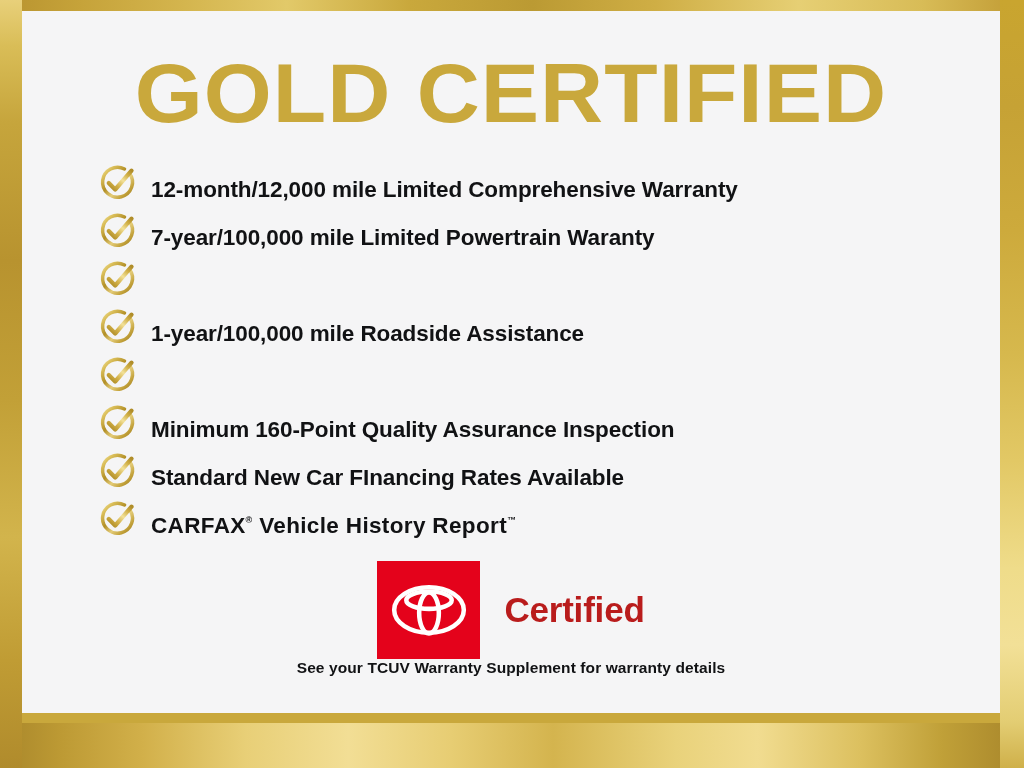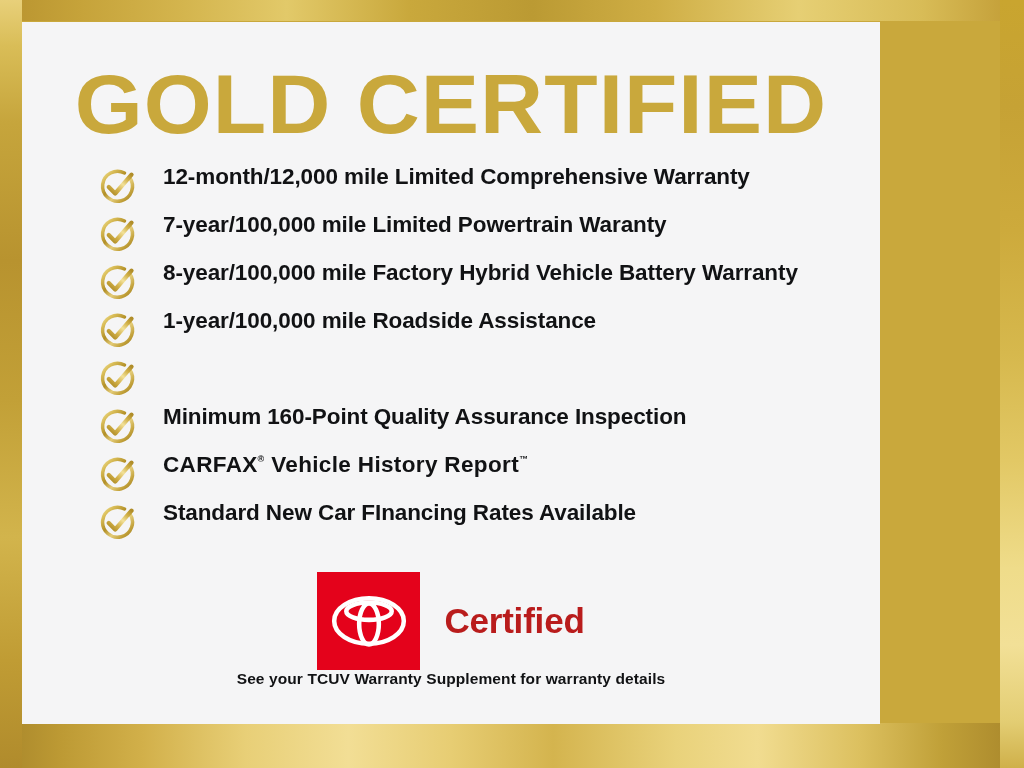--- a/index.html
+++ b/index.html
@@ -45,22 +45,22 @@
   #border-right {
     top: 0; right: 0; width: 24px; height: 768px;
     background: linear-gradient(180deg,
       #c9a52f 0%, #c6a235 14%, #cdaa3c 30%, #d6b84d 46%,
       #e2c865 60%, #efdc8a 74%, #f2e097 84%, #e3cd73 94%, #cfb04a 100%);
   }
 
   
   #card {
     position: absolute;
-    top: 22px; left: 22px;
-    width: 858px; height: 702px;
+    top: 11px; left: 22px;
+    width: 978px; height: 702px;
     background: #f5f5f6;
   }
 
   
   #headline {
     position: absolute;
     top: 40px; left: 0; width: 100%;
     text-align: center;
     color: #c9a83c;
     font-family: "Liberation Sans", sans-serif;
@@ -75,23 +75,22 @@
   
   #features {
     position: absolute;
     top: 143px;
     left: 75px;
     width: 890px;
     list-style: none;
   }
   .feature-row {
     display: flex;
-    align-items: flex-start;
+    align-items: flex-end;
     height: 48px;
-    gap: 12px;
   }
   .check-icon {
     flex: 0 0 41px;
     width: 41px; height: 41px;
     margin-right: 13px;
     position: relative;
     top: 1px;
   }
   .check-icon svg { display: block; width: 41px; height: 41px; }
 
@@ -243,21 +242,20 @@
           <stop offset="30%" stop-color="#d4b34c"></stop>
           <stop offset="55%" stop-color="#f2e199"></stop>
           <stop offset="80%" stop-color="#cfae45"></stop>
           <stop offset="100%" stop-color="#b08d29"></stop>
         </linearGradient>
       </defs>
       <path d="M38.2 13.4a17.5 17.5 0 1 1 -6.0 -5.2" fill="none" stroke="url(#gradRing)" stroke-width="4.1" stroke-linecap="round"></path>
       <path d="M13.8 24.6 L21.3 32.2 L40.4 10.2" fill="none" stroke="url(#gradTick)" stroke-width="5.0" stroke-linecap="round" stroke-linejoin="round"></path>
     </svg>
           </span>
-          <span class="feature-text">8-year/100,000 mile Factory Hybrid Vehicle Battery Warranty</span>
         </li>
         <li class="feature-row">
           <span class="check-icon">
     <svg viewBox="0 0 48 48" aria-hidden="true">
       <defs>
         <linearGradient id="gradRing" x1="0" y1="0" x2="1" y2="1">
           <stop offset="0%" stop-color="#f3e49b"></stop>
           <stop offset="18%" stop-color="#d9bd58"></stop>
           <stop offset="42%" stop-color="#b28f27"></stop>
           <stop offset="62%" stop-color="#e4cc78"></stop>
@@ -322,20 +320,46 @@
           <stop offset="80%" stop-color="#cfae45"></stop>
           <stop offset="100%" stop-color="#b08d29"></stop>
         </linearGradient>
       </defs>
       <path d="M38.2 13.4a17.5 17.5 0 1 1 -6.0 -5.2" fill="none" stroke="url(#gradRing)" stroke-width="4.1" stroke-linecap="round"></path>
       <path d="M13.8 24.6 L21.3 32.2 L40.4 10.2" fill="none" stroke="url(#gradTick)" stroke-width="5.0" stroke-linecap="round" stroke-linejoin="round"></path>
     </svg>
           </span>
           <span class="feature-text">Minimum 160-Point Quality Assurance Inspection</span>
         </li>
+        <li class="feature-row">
+          <span class="check-icon">
+    <svg viewBox="0 0 48 48" aria-hidden="true">
+      <defs>
+        <linearGradient id="gradRing" x1="0" y1="0" x2="1" y2="1">
+          <stop offset="0%" stop-color="#f3e49b"></stop>
+          <stop offset="18%" stop-color="#d9bd58"></stop>
+          <stop offset="42%" stop-color="#b28f27"></stop>
+          <stop offset="62%" stop-color="#e4cc78"></stop>
+          <stop offset="82%" stop-color="#c2a13a"></stop>
+          <stop offset="100%" stop-color="#9e7d20"></stop>
+        </linearGradient>
+        <linearGradient id="gradTick" x1="0" y1="1" x2="1" y2="0">
+          <stop offset="0%" stop-color="#a9861f"></stop>
+          <stop offset="30%" stop-color="#d4b34c"></stop>
+          <stop offset="55%" stop-color="#f2e199"></stop>
+          <stop offset="80%" stop-color="#cfae45"></stop>
+          <stop offset="100%" stop-color="#b08d29"></stop>
+        </linearGradient>
+      </defs>
+      <path d="M38.2 13.4a17.5 17.5 0 1 1 -6.0 -5.2" fill="none" stroke="url(#gradRing)" stroke-width="4.1" stroke-linecap="round"></path>
+      <path d="M13.8 24.6 L21.3 32.2 L40.4 10.2" fill="none" stroke="url(#gradTick)" stroke-width="5.0" stroke-linecap="round" stroke-linejoin="round"></path>
+    </svg>
+          </span>
+          <span class="feature-text">Standard New Car FInancing Rates Available</span>
+        </li>
         <li class="feature-row carfax">
           <span class="check-icon">
     <svg viewBox="0 0 48 48" aria-hidden="true">
       <defs>
         <linearGradient id="gradRing" x1="0" y1="0" x2="1" y2="1">
           <stop offset="0%" stop-color="#f3e49b"></stop>
           <stop offset="18%" stop-color="#d9bd58"></stop>
           <stop offset="42%" stop-color="#b28f27"></stop>
           <stop offset="62%" stop-color="#e4cc78"></stop>
           <stop offset="82%" stop-color="#c2a13a"></stop>
@@ -347,46 +371,20 @@
           <stop offset="55%" stop-color="#f2e199"></stop>
           <stop offset="80%" stop-color="#cfae45"></stop>
           <stop offset="100%" stop-color="#b08d29"></stop>
         </linearGradient>
       </defs>
       <path d="M38.2 13.4a17.5 17.5 0 1 1 -6.0 -5.2" fill="none" stroke="url(#gradRing)" stroke-width="4.1" stroke-linecap="round"></path>
       <path d="M13.8 24.6 L21.3 32.2 L40.4 10.2" fill="none" stroke="url(#gradTick)" stroke-width="5.0" stroke-linecap="round" stroke-linejoin="round"></path>
     </svg>
           </span>
           <span class="feature-text">CARFAX<span class="sup">®</span> Vehicle History Report<span class="sup">™</span></span>
-        </li>
-        <li class="feature-row">
-          <span class="check-icon">
-    <svg viewBox="0 0 48 48" aria-hidden="true">
-      <defs>
-        <linearGradient id="gradRing" x1="0" y1="0" x2="1" y2="1">
-          <stop offset="0%" stop-color="#f3e49b"></stop>
-          <stop offset="18%" stop-color="#d9bd58"></stop>
-          <stop offset="42%" stop-color="#b28f27"></stop>
-          <stop offset="62%" stop-color="#e4cc78"></stop>
-          <stop offset="82%" stop-color="#c2a13a"></stop>
-          <stop offset="100%" stop-color="#9e7d20"></stop>
-        </linearGradient>
-        <linearGradient id="gradTick" x1="0" y1="1" x2="1" y2="0">
-          <stop offset="0%" stop-color="#a9861f"></stop>
-          <stop offset="30%" stop-color="#d4b34c"></stop>
-          <stop offset="55%" stop-color="#f2e199"></stop>
-          <stop offset="80%" stop-color="#cfae45"></stop>
-          <stop offset="100%" stop-color="#b08d29"></stop>
-        </linearGradient>
-      </defs>
-      <path d="M38.2 13.4a17.5 17.5 0 1 1 -6.0 -5.2" fill="none" stroke="url(#gradRing)" stroke-width="4.1" stroke-linecap="round"></path>
-      <path d="M13.8 24.6 L21.3 32.2 L40.4 10.2" fill="none" stroke="url(#gradTick)" stroke-width="5.0" stroke-linecap="round" stroke-linejoin="round"></path>
-    </svg>
-          </span>
-          <span class="feature-text">Standard New Car FInancing Rates Available</span>
         </li>
       </ul>
 
     <div id="toyota-lockup">
       <div id="toyota-badge">
         <span>
           <svg viewBox="0 0 100 74" width="76" height="56" aria-hidden="true">
             <ellipse cx="50" cy="37" rx="46" ry="30" fill="none" stroke="#ffffff" stroke-width="6"></ellipse>
             <ellipse cx="50" cy="41" rx="13" ry="27" fill="none" stroke="#ffffff" stroke-width="6"></ellipse>
             <ellipse cx="50" cy="24" rx="30" ry="11.5" fill="none" stroke="#ffffff" stroke-width="6"></ellipse>

